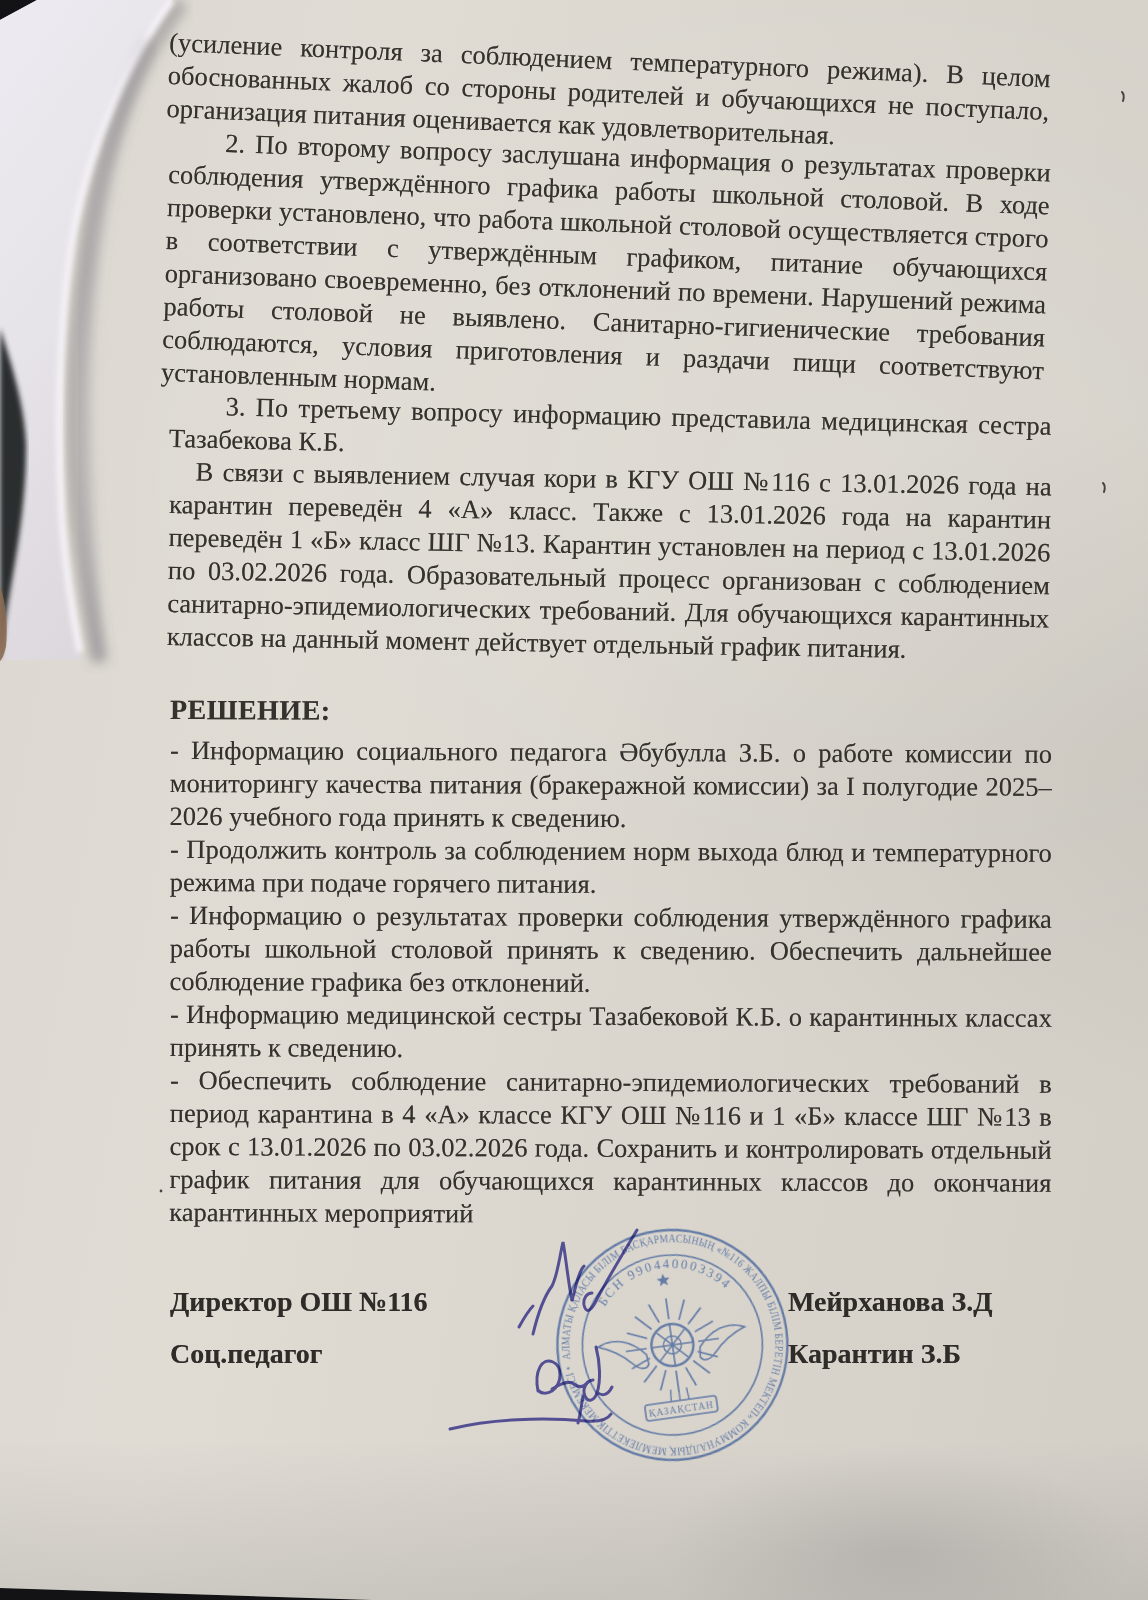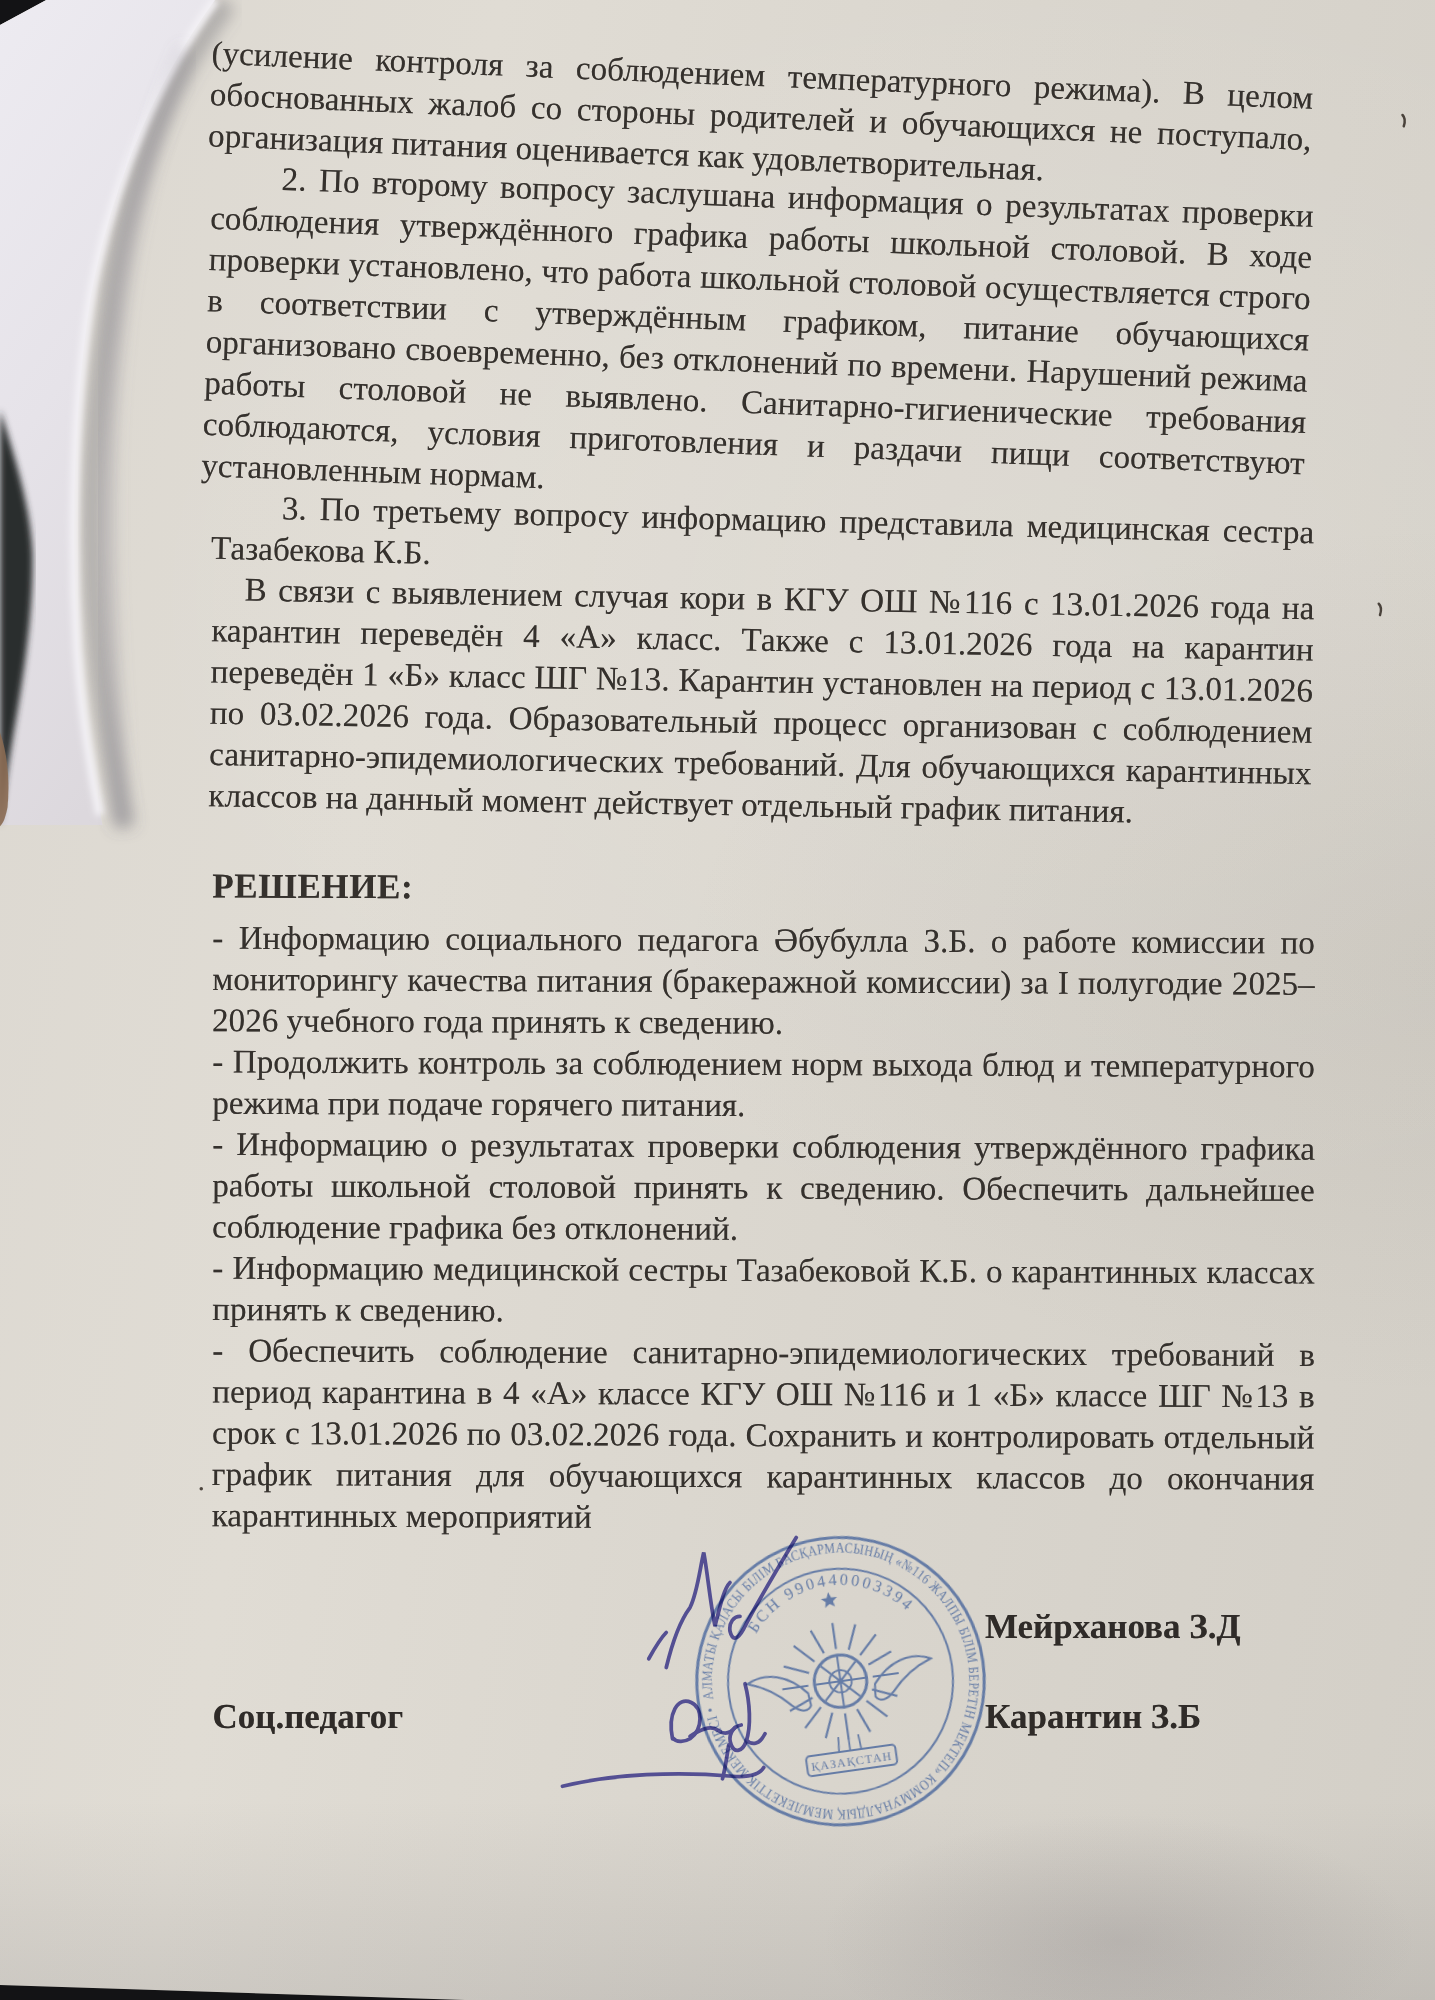--- a/index.html
+++ b/index.html
@@ -37,21 +37,21 @@
     margin:40px 0 8px 0;font-weight:bold;font-size:28px;letter-spacing:0.5px;
   }
   .item{margin:0;text-align:justify;}
   
   .signs{
     position:absolute;left:170px;top:1286px;width:818px;
     color:#2f2b28;font-weight:bold;font-size:28px;
     text-shadow:0 0 0.5px rgba(47,43,40,0.55);
   }
   .srow{position:relative;height:36px;}
-  .srow.r2{margin-top:36px;}
+  .srow.r2{margin-top:16px;}
   .sname{position:absolute;left:618px;top:0;white-space:nowrap;text-align:right;}
   
   .fold{position:absolute;left:0;top:0;pointer-events:none;}
   .stamp{
     position:absolute;left:547px;top:1217px;width:250px;height:250px;
     transform:rotate(-8deg);mix-blend-mode:multiply;opacity:0.93;pointer-events:none;
   }
   .inks{position:absolute;left:0;top:0;pointer-events:none;mix-blend-mode:multiply;}
 </style>
 </head>
@@ -96,20 +96,21 @@
     <p class="res-heading t5">РЕШЕНИЕ:</p>
     <p class="item t5">- Информацию социального педагога Әбубулла З.Б. о работе комиссии по мониторингу качества питания (бракеражной комиссии) за I полугодие 2025–2026 учебного года принять к сведению.</p>
     <p class="item t5">- Продолжить контроль за соблюдением норм выхода блюд и температурного режима при подаче горячего питания.</p>
     <p class="item t5">- Информацию о результатах проверки соблюдения утверждённого графика работы школьной столовой принять к сведению. Обеспечить дальнейшее соблюдение графика без отклонений.</p>
     <p class="item t5">- Информацию медицинской сестры Тазабековой К.Б. о карантинных классах принять к сведению.</p>
     <p class="item t5">- Обеспечить соблюдение санитарно-эпидемиологических требований в период карантина в 4 «А» классе КГУ ОШ №116 и 1 «Б» классе ШГ №13 в срок с 13.01.2026 по 03.02.2026 года. Сохранить и контролировать отдельный график питания для обучающихся карантинных классов до окончания карантинных мероприятий</p>
   </div>
 
   <div class="signs">
     <div class="srow">
+      <span class="role">Директор ОШ №116</span>
       <span class="sname">Мейрханова З.Д</span>
     </div>
     <div class="srow r2">
       <span class="role">Соц.педагог</span>
       <span class="sname">Карантин З.Б</span>
     </div>
   </div>
 
   <svg class="stamp" viewBox="0 0 250 250">
     <defs>

